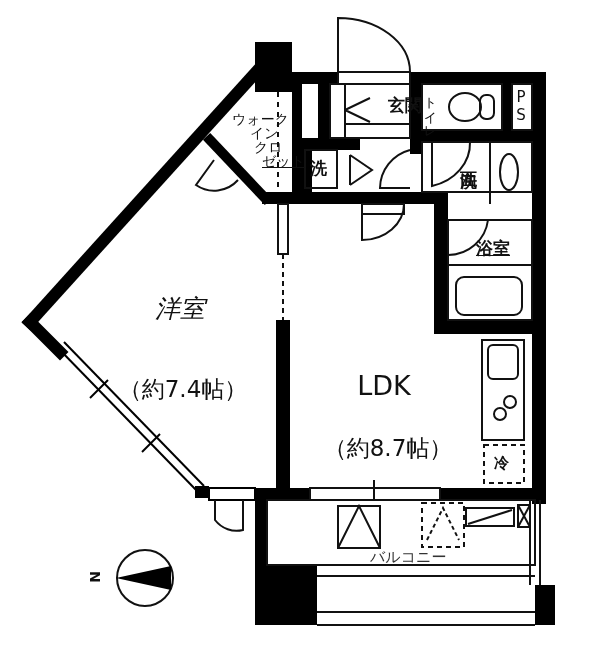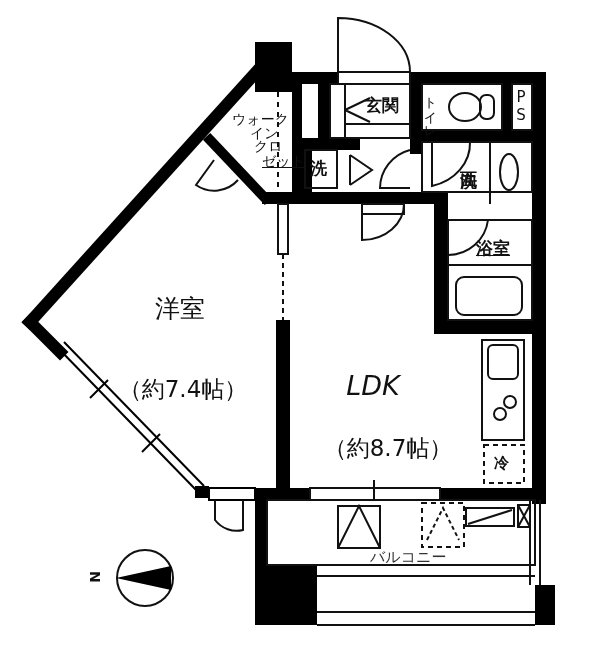--- a/index.html
+++ b/index.html
@@ -137,33 +137,33 @@
 
     <line x1="278" y1="92" x2="278" y2="192" stroke-dasharray="5,5"></line>
   </g>
 
   <g>
     <circle cx="145" cy="578" r="28" fill="none" stroke="#111" stroke-width="2"></circle>
     <polygon points="116,578 171,566 171,590" fill="#000"></polygon>
   </g>
 </svg>
 
-<div class="lbl room-big" style="left:140px; top:296px; width:80px;">洋室</div>
+<div class="lbl room-big" style="left:140px; top:296px; width:80px;font-style:italic;">洋室</div>
 <div class="lbl room-sub" style="left:98px; top:330px; width:170px;margin-top:48px;">（約7.4帖）</div>
 
-<div class="lbl room-big" style="left:333px; top:372px; width:80px; font-size:27px;font-style:italic;">LDK</div>
+<div class="lbl room-big" style="left:344px; top:372px; width:80px; font-size:27px;">LDK</div>
 <div class="lbl room-sub" style="left:303px; top:414px; width:170px;margin-top:23px;">（約8.7帖）</div>
 
-<div class="lbl sm" style="left:365px; top:97px;">玄関</div>
+<div class="lbl sm" style="left:388px; top:97px;">玄関</div>
 <div class="lbl sm vert" style="left:424px; top:88px; font-size:13px; font-weight:normal;">トイレ</div>
 <div class="lbl sm vert" style="left:513px; top:88px; font-size:15px; font-weight:normal;">PS</div>
 <div class="lbl sm vert" style="left:460px; top:158px;">洗面</div>
 <div class="lbl sm" style="left:476px; top:240px;text-decoration:underline;">浴室</div>
 <div class="lbl sm" style="left:310px; top:160px;">洗</div>
 <div class="lbl sm" style="left:494px; top:456px; font-size:15px;">冷</div>
 
 <div class="lbl tiny" style="left:232px; top:112px;">ウォーク</div>
 <div class="lbl tiny" style="left:250px; top:126px;">イン</div>
-<div class="lbl tiny" style="left:254px; top:140px;font-family:Liberation Mono, monospace;">クロ</div>
+<div class="lbl tiny" style="left:254px; top:140px;">クロ</div>
 <div class="lbl tiny" style="left:262px; top:154px;text-decoration:underline;">ゼット</div>
 
 <div class="lbl" style="left:370px; top:550px; font-size:15px; color:#333;">バルコニー</div>
 <div class="lbl" style="left:89px; top:570px; font-size:14px; font-weight:bold; transform:rotate(-90deg);">N</div>
 
 </body></html>

